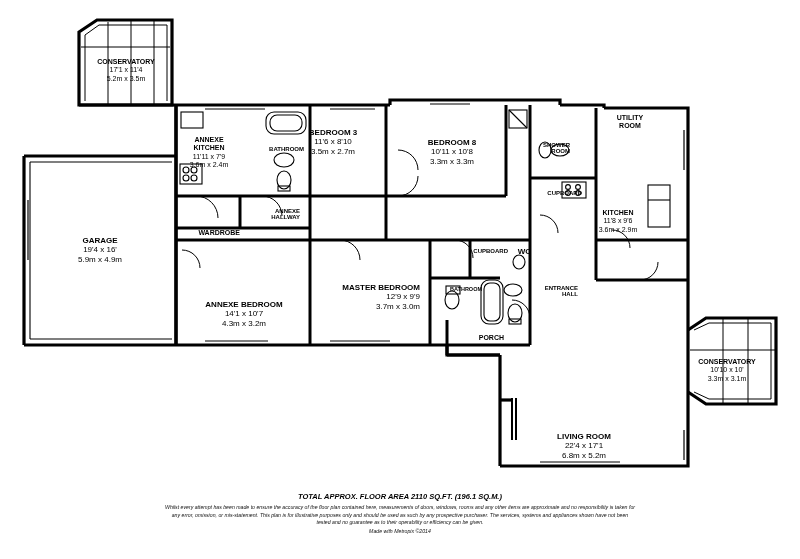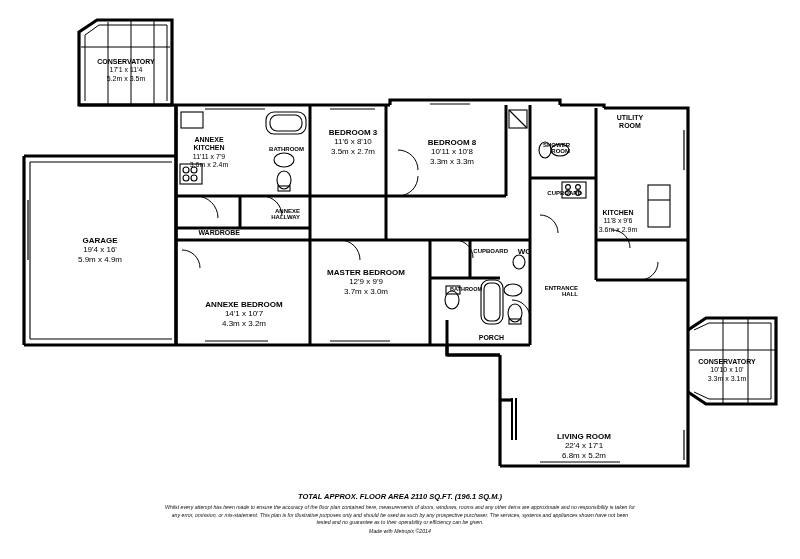--- a/index.html
+++ b/index.html
@@ -232,21 +232,21 @@
     <div class="met">5.2m x 3.5m</div>
   </div>
 
   <div class="room r7" style="left:178px;top:136px;width:62px;">
     <div class="name">ANNEXE</div>
     <div class="name">KITCHEN</div>
     <div class="imp">11'11 x 7'9</div>
     <div class="met">3.6m x 2.4m</div>
   </div>
 
-  <div class="room r8" style="left:312px;top:128px;width:82px;">
+  <div class="room r8" style="left:292px;top:128px;width:82px;">
     <div class="name">BEDROOM 3</div>
     <div class="imp">11'6 x 8'10</div>
     <div class="met">3.5m x 2.7m</div>
   </div>
 
   <div class="room r8" style="left:408px;top:138px;width:88px;">
     <div class="name">BEDROOM 8</div>
     <div class="imp">10'11 x 10'8</div>
     <div class="met">3.3m x 3.3m</div>
   </div>
@@ -267,21 +267,21 @@
     <div class="imp">19'4 x 16'</div>
     <div class="met">5.9m x 4.9m</div>
   </div>
 
   <div class="room r8" style="left:188px;top:300px;width:112px;">
     <div class="name">ANNEXE BEDROOM</div>
     <div class="imp">14'1 x 10'7</div>
     <div class="met">4.3m x 3.2m</div>
   </div>
 
-  <div class="room r8" style="left:312px;top:268px;width:108px;">
+  <div class="room r8" style="left:312px;top:283px;width:108px;text-align:right;">
     <div class="name">MASTER BEDROOM</div>
     <div class="imp">12'9 x 9'9</div>
     <div class="met">3.7m x 3.0m</div>
   </div>
 
   <div class="room r8" style="left:532px;top:432px;width:104px;">
     <div class="name">LIVING ROOM</div>
     <div class="imp">22'4 x 17'1</div>
     <div class="met">6.8m x 5.2m</div>
   </div>

